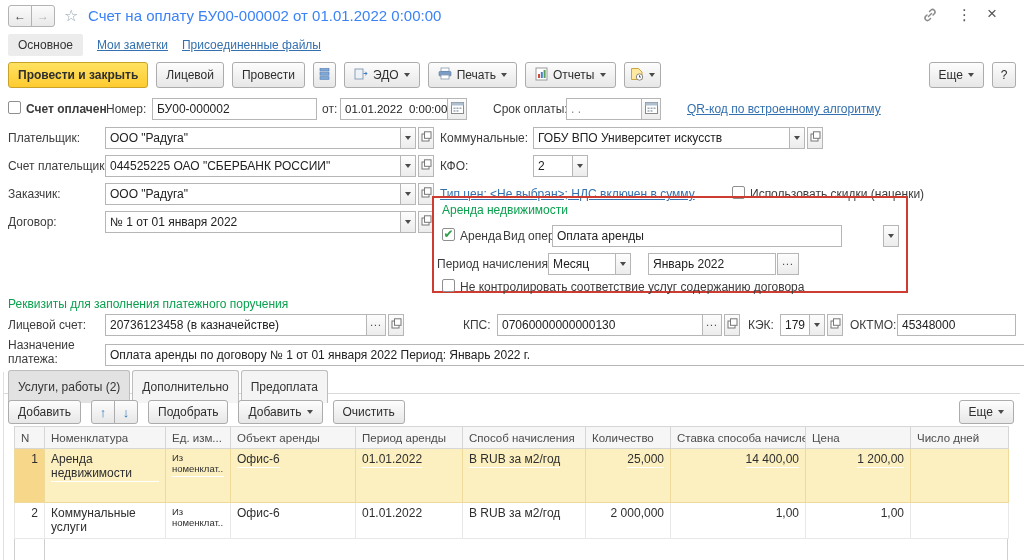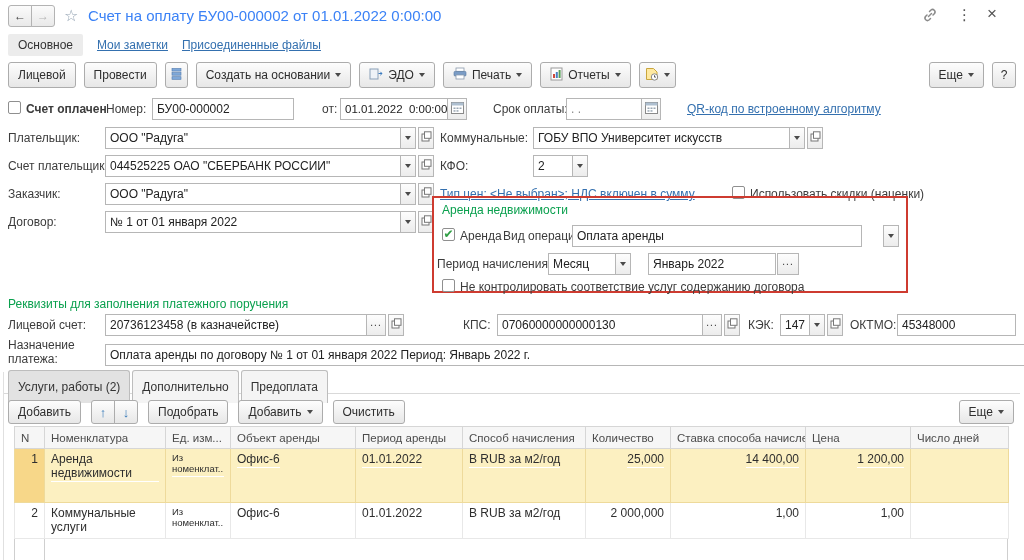--- a/index.html
+++ b/index.html
@@ -80,40 +80,39 @@
 <span class="kebab" style="left:957px;top:6px">⋮</span>
 <span class="closex" style="left:987px;top:5px">×</span>
 
 <div class="toptabs">
   <div class="maintab">Основное</div>
   <span class="tlink">Мои заметки</span>
   <span class="tlink">Присоединенные файлы</span>
 </div>
 
 <div class="tbbar">
+  <button class="btn primary">
+      <span>Провести и закрыть</span>
+    </button>
   <button class="btn">
       <span>Лицевой</span>
     </button>
   <button class="btn">
       <span>Провести</span>
     </button>
   <button class="btn icon-only">
     <span><svg width="11" height="14">
           <g fill="#7fa8d9" stroke="#4e79ad" stroke-width="0.6">
             <rect x="1" y="1.5" width="9" height="2.6"></rect>
             <rect x="1" y="5.6" width="9" height="2.6"></rect>
             <rect x="1" y="9.7" width="9" height="2.6"></rect>
           </g>
         </svg></span>
   </button>
   <button class="btn">
-      <span>Создать на основании</span>
-      <span class="caret"></span>
-    </button>
-  <button class="btn">
     <span><svg width="14" height="13">
           <rect x="1" y="2" width="8" height="10" fill="#eef2f7" stroke="#8aa0b8"></rect>
           <path d="M9.5 6.5 h3.5 m-1.7 -1.7 l1.7 1.7 -1.7 1.7" stroke="#3a7abf" fill="none"></path>
         </svg></span>
     <span>ЭДО</span>
       <span class="caret"></span>
   </button>
   <button class="btn">
     <span><svg width="14" height="13">
           <rect x="3" y="1" width="8" height="3.4" fill="#fff" stroke="#8a9aac" stroke-width="0.8"></rect>
@@ -144,21 +143,21 @@
   <button class="btn" style="margin-left:auto">
       <span>Еще</span>
       <span class="caret"></span>
     </button>
   <button class="btn icon-only" style="width:24px;justify-content:center">?</button>
 </div>
 
 <div class="cb" style="left:8px;top:101px"></div>
 <span class="lbl bold" style="left:26px;top:102px">Счет оплачен</span>
 <span class="lbl" style="left:106px;top:102px">Номер:</span>
-<div class="inp" style="left:152px;top:98px;width:142px">БУ00-000002</div>
+<div class="inp" style="left:152px;top:98px;width:165px">БУ00-000002</div>
 <span class="lbl" style="left:322px;top:102px">от:</span>
 <div class="inp" style="left:340px;top:98px;width:108px;font-size:11.5px">01.01.2022  0:00:00</div>
 <div class="cbtn" style="left:447px;top:98px;width:20px">
   <span><svg width="13" height="13">
         <rect x="0.5" y="1.5" width="12" height="11" fill="#fff" stroke="#8a8a8a"></rect>
         <rect x="0.5" y="1.5" width="12" height="3" fill="#aebfd0"></rect>
         <g fill="#9aa7b4">
           <rect x="2.5" y="6.5" width="2" height="1.5"></rect>
           <rect x="5.5" y="6.5" width="2" height="1.5"></rect>
           <rect x="8.5" y="6.5" width="2" height="1.5"></rect>
@@ -251,21 +250,21 @@
       </svg></span>
   </div>
 
 <div class="redbox"></div>
 <span class="gtitle" style="left:442px;top:203px">Аренда недвижимости</span>
 <div class="cb" style="left:442px;top:228px">
     <span class="chk">✔</span>
   </div>
 <span class="lbl" style="left:460px;top:229px">Аренда</span>
 <span class="lbl" style="left:503px;top:229px">Вид операции:</span>
-<div class="inp" style="left:572px;top:225px;width:290px">Оплата аренды</div>
+<div class="inp" style="left:552px;top:225px;width:290px">Оплата аренды</div>
 <div class="cbtn" style="left:883px;top:225px">
     <span class="caret"></span>
   </div>
 <span class="lbl" style="left:437px;top:257px">Период начисления:</span>
 <div class="inp" style="left:548px;top:253px;width:68px">Месяц</div>
 <div class="cbtn" style="left:615px;top:253px">
     <span class="caret"></span>
   </div>
 <div class="inp" style="left:648px;top:253px;width:128px">Январь 2022</div>
 <div class="cbtn" style="left:777px;top:253px;width:22px">
@@ -291,21 +290,21 @@
 <div class="cbtn" style="left:702px;top:314px;width:20px">
     <span class="dotsb">...</span>
   </div>
 <div class="cbtn" style="left:724px;top:314px">
     <span><svg width="11" height="11">
         <rect x="1" y="3" width="7" height="7" fill="#fff" stroke="#777"></rect>
         <rect x="3.5" y="0.8" width="6.5" height="6.5" fill="#fff" stroke="#777"></rect>
       </svg></span>
   </div>
 <span class="lbl" style="left:748px;top:318px">КЭК:</span>
-<div class="inp" style="left:780px;top:314px;width:30px">147</div>
+<div class="inp" style="left:780px;top:314px;width:30px">179</div>
 <div class="cbtn" style="left:809px;top:314px">
     <span class="caret"></span>
   </div>
 <div class="cbtn" style="left:827px;top:314px">
     <span><svg width="11" height="11">
         <rect x="1" y="3" width="7" height="7" fill="#fff" stroke="#777"></rect>
         <rect x="3.5" y="0.8" width="6.5" height="6.5" fill="#fff" stroke="#777"></rect>
       </svg></span>
   </div>
 <span class="lbl" style="left:850px;top:318px">ОКТМО:</span>

